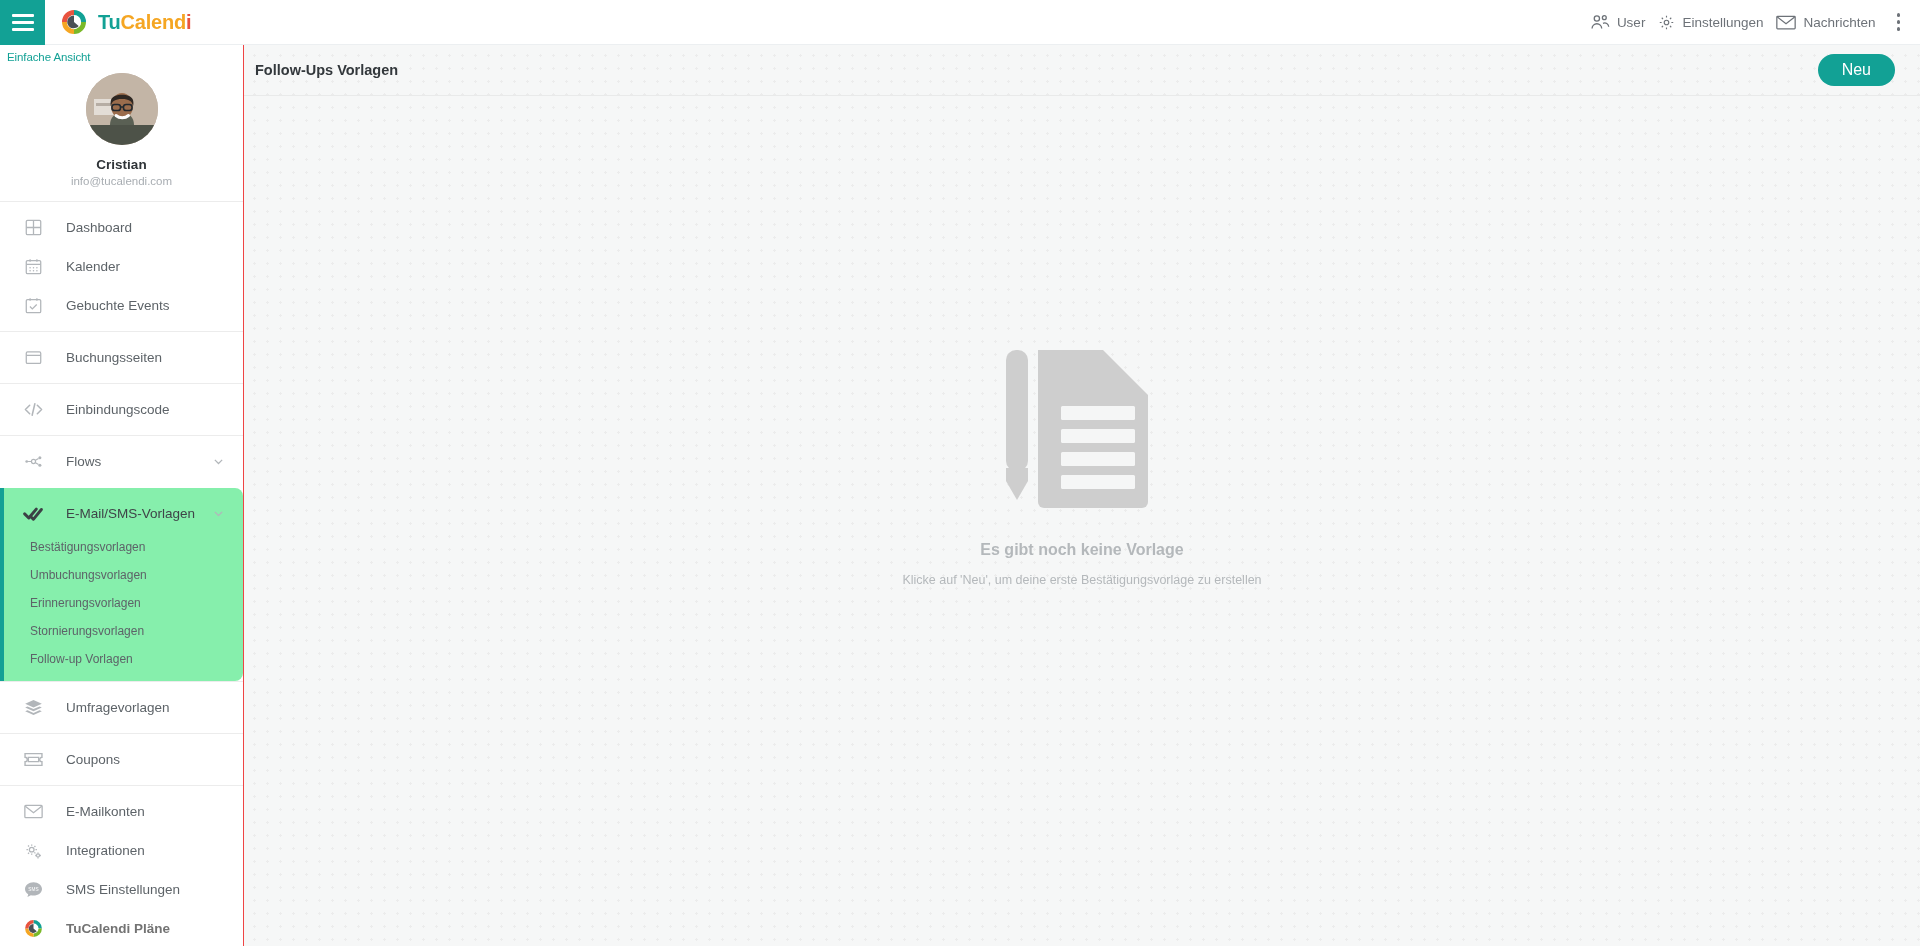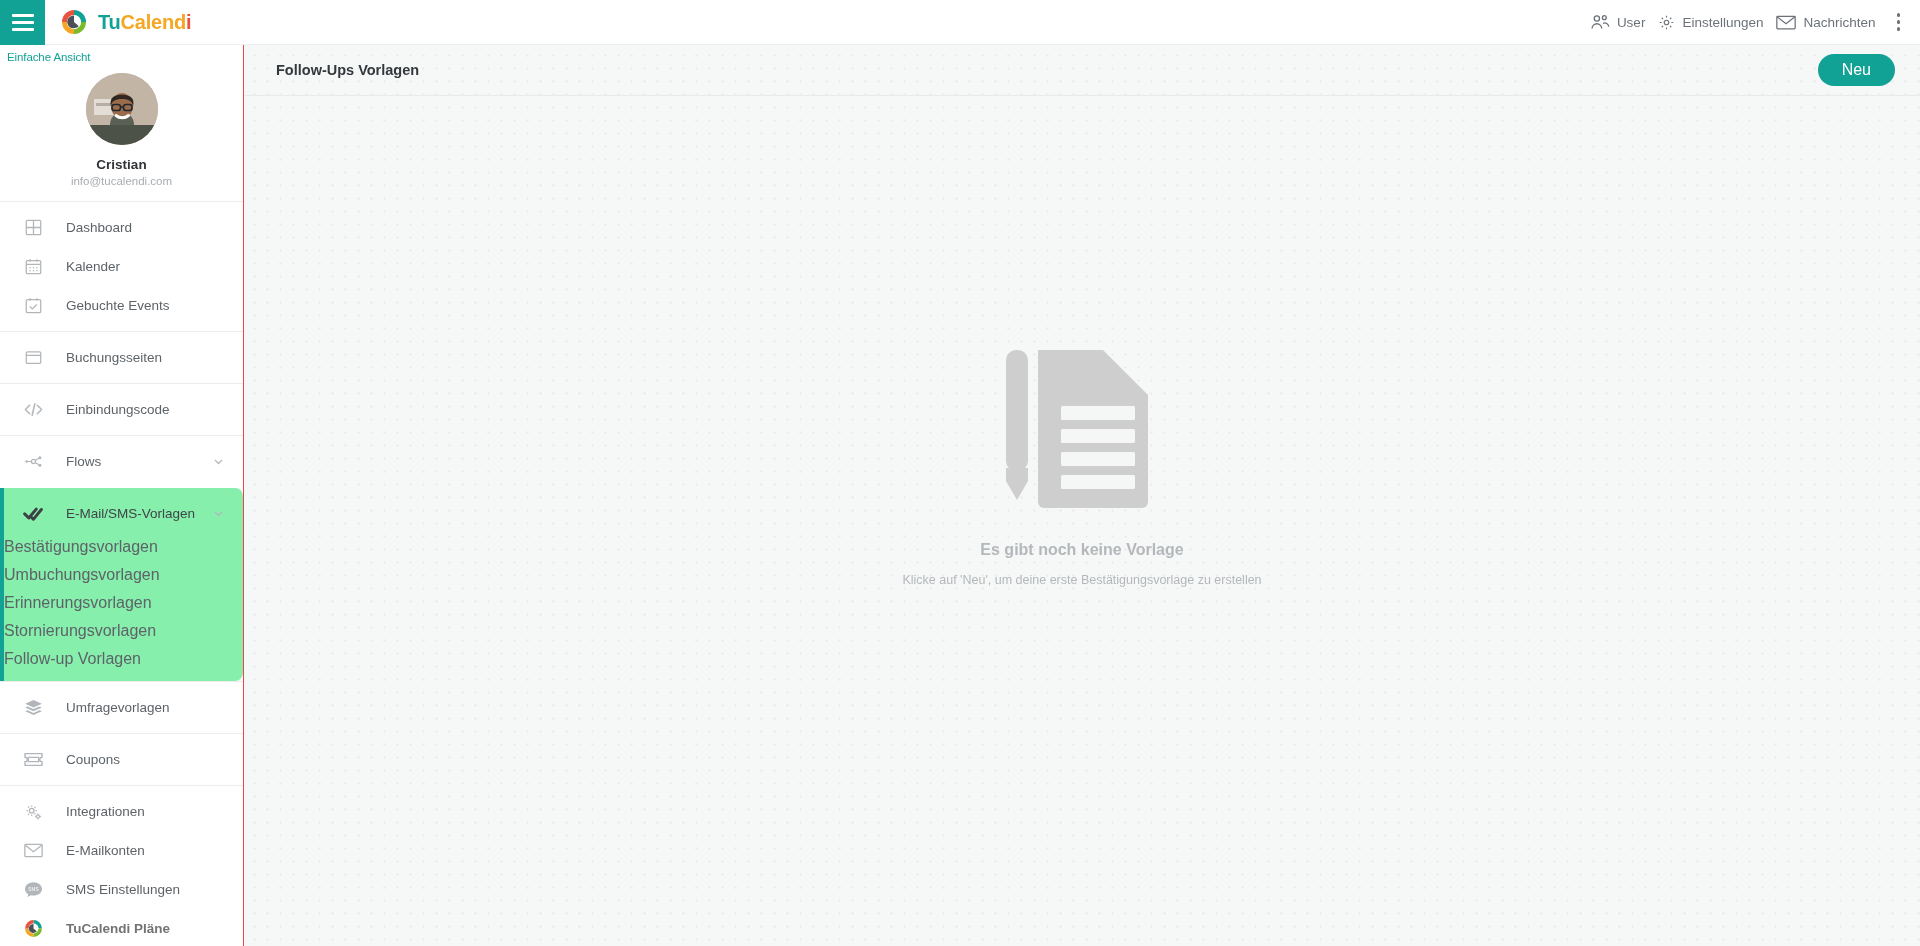--- a/index.html
+++ b/index.html
@@ -66,38 +66,38 @@
 
   .nav-group.active {
     background:#86efac; border-left:4px solid #12a195;
     border-radius:0 8px 8px 0; border-top:none; padding:6px 0 8px;
     margin-top:1px;
   }
   .nav-group.active .nav-item { padding-left:18px; }
   .nav-group.active .nav-ico { color:#3c4145; }
   .nav-group.active .nav-label { color:#3f4448; }
   .subitem {
-    height:28px; display:flex; align-items:center; 
-    font-size:16px; color:#5d6368; cursor:pointer;
+    height:28px; display:flex; align-items:center; padding-left:26px;
+    font-size:12px; color:#5d6368; cursor:pointer;
   }
   .nav-item.teal .nav-label { color:#737373; font-weight:600; }
 
   
   .main {
     position:absolute; top:45px; left:244px; width:1676px; height:901px;
     background:#f6f7f7;
     background-image:radial-gradient(#ececec 1.1px, transparent 1.1px);
     background-size:13px 13px; background-position:4px 4px;
     overflow:hidden;
   }
   .main-header {
     height:51px; display:flex; align-items:center;
     padding:0 25px 0 11px; border-bottom:1px solid #e9eaea;
   }
-  .page-title { font-size:14.5px; font-weight:bold; color:#33383c;margin-left:21px; }
+  .page-title { font-size:14.5px; font-weight:bold; color:#33383c; }
   .btn-new {
     margin-left:auto; background:#12a195; color:#fff; border:none;
     font-family:Liberation Sans, sans-serif; font-size:16px; padding:8px 24px;
     border-radius:17px; cursor:pointer; line-height:1;
   }
   .empty-wrap {
     height:850px; display:flex; flex-direction:column;
     align-items:center; justify-content:flex-start; padding-top:250px;
   }
   .empty-illu { width:175px; height:165px; }
@@ -306,37 +306,37 @@
           <path d="M5 5.6h12v4.8H5z"></path>
         </svg>
       </span>
       <span class="nav-label">Coupons</span>
     </div>
   </div>
 
   <div class="nav-group">
     <div class="nav-item">
       <span class="nav-ico">
+        <svg width="19" height="15" viewBox="0 0 22 16" fill="none" stroke="currentColor" stroke-width="1.5">
+          <rect x="1" y="1" width="20" height="14" rx="1"></rect>
+            <path d="M1.5 1.8 11 9.4 20.5 1.8"></path>
+        </svg>
+      </span>
+      <span class="nav-label">E-Mailkonten</span>
+    </div>
+    <div class="nav-item">
+      <span class="nav-ico">
         <svg width="19" height="18" viewBox="0 0 20 20" fill="none" stroke="currentColor" stroke-width="1.4">
           <circle cx="8" cy="8.5" r="2.6"></circle>
           <path d="M8 2.7v1.6M8 12.7v1.6M13.8 8.5h-1.6M3.8 8.5H2.2M12.1 4.4l-1.1 1.1M5 12l-1.1 1.1M12.1 12.6 11 11.5M5 5 3.9 3.9"></path>
           <circle cx="15" cy="15" r="1.7"></circle>
           <path d="M15 11.8v1.1M15 17.1v1.1M18.2 15h-1.1M13 15h-1.1"></path>
         </svg>
       </span>
       <span class="nav-label">Integrationen</span>
-    </div>
-    <div class="nav-item">
-      <span class="nav-ico">
-        <svg width="19" height="15" viewBox="0 0 22 16" fill="none" stroke="currentColor" stroke-width="1.5">
-          <rect x="1" y="1" width="20" height="14" rx="1"></rect>
-            <path d="M1.5 1.8 11 9.4 20.5 1.8"></path>
-        </svg>
-      </span>
-      <span class="nav-label">E-Mailkonten</span>
     </div>
     <div class="nav-item">
       <span class="nav-ico">
         <svg width="19" height="17" viewBox="0 0 20 18" fill="currentColor">
           <path d="M10 1.2C5 1.2 1 4.4 1 8.4c0 2.3 1.3 4.3 3.4 5.6L3.6 17l3.6-1.9c.9.2 1.8.3 2.8.3 5 0 9-3.2 9-7s-4-7.2-9-7.2z"></path>
           <text x="10" y="10.4" font-size="5" fill="#ffffff" text-anchor="middle" font-family="Liberation Sans, sans-serif">SMS</text>
         </svg>
       </span>
       <span class="nav-label">SMS Einstellungen</span>
     </div>

